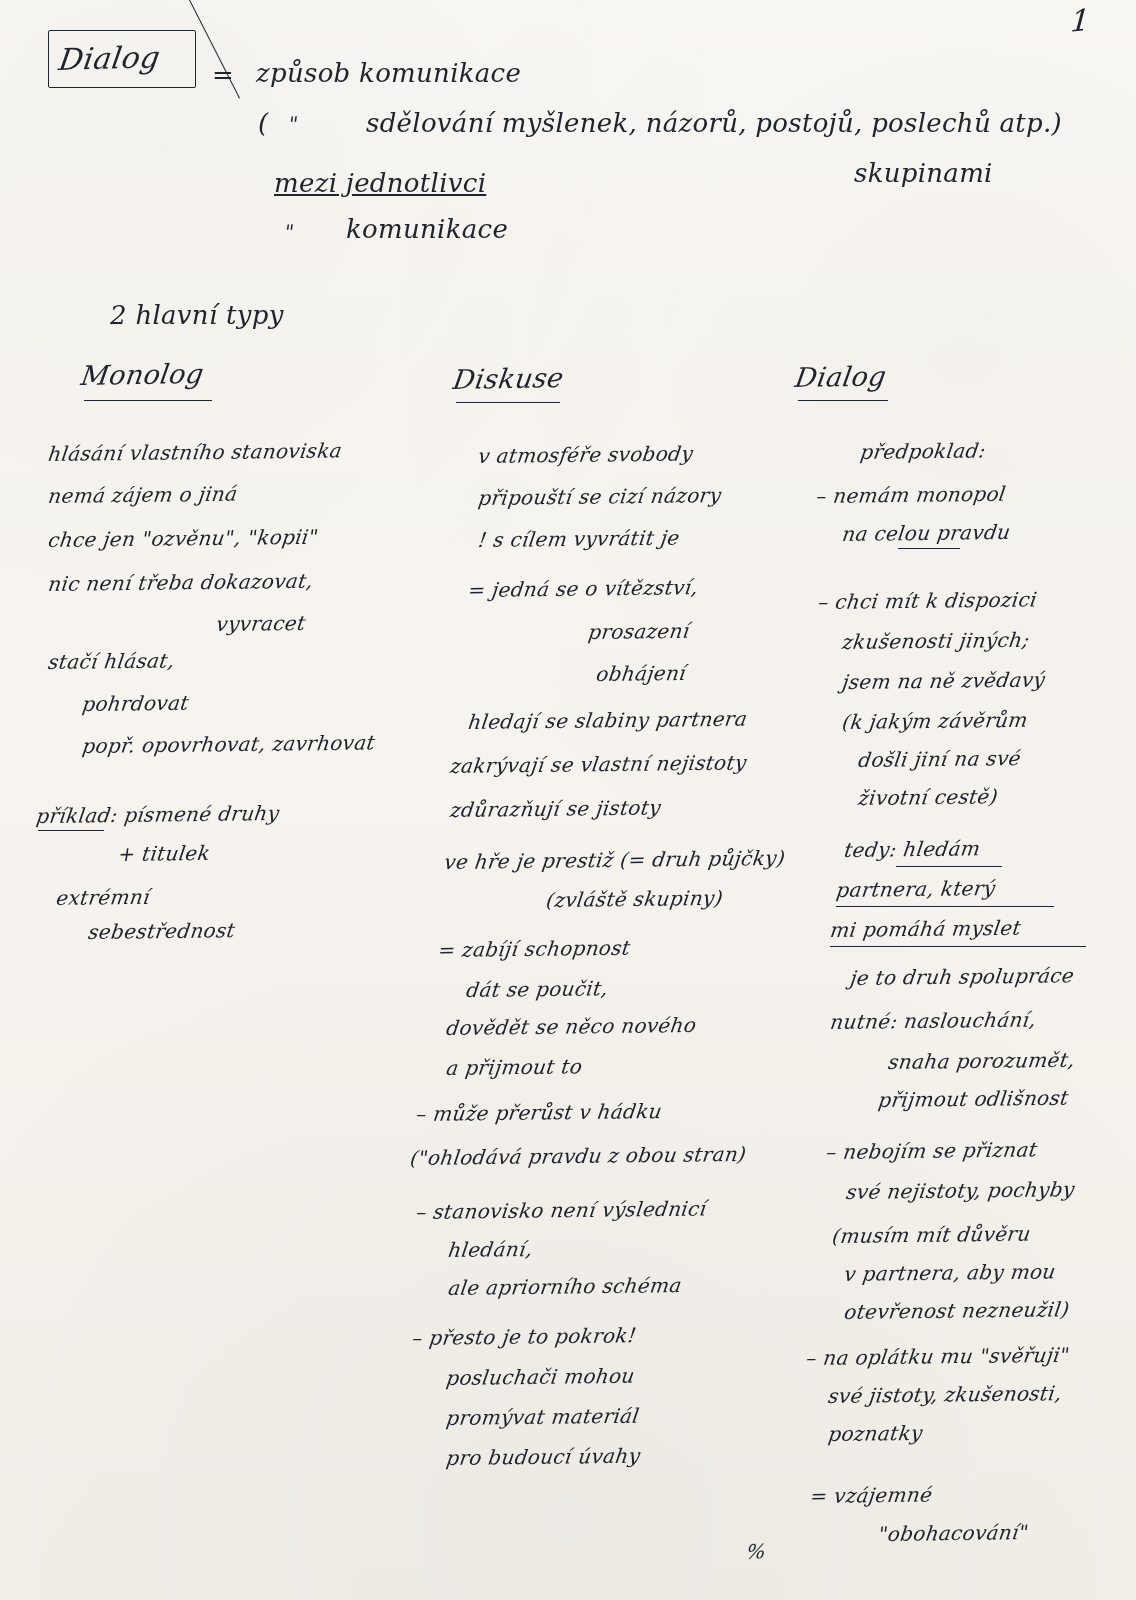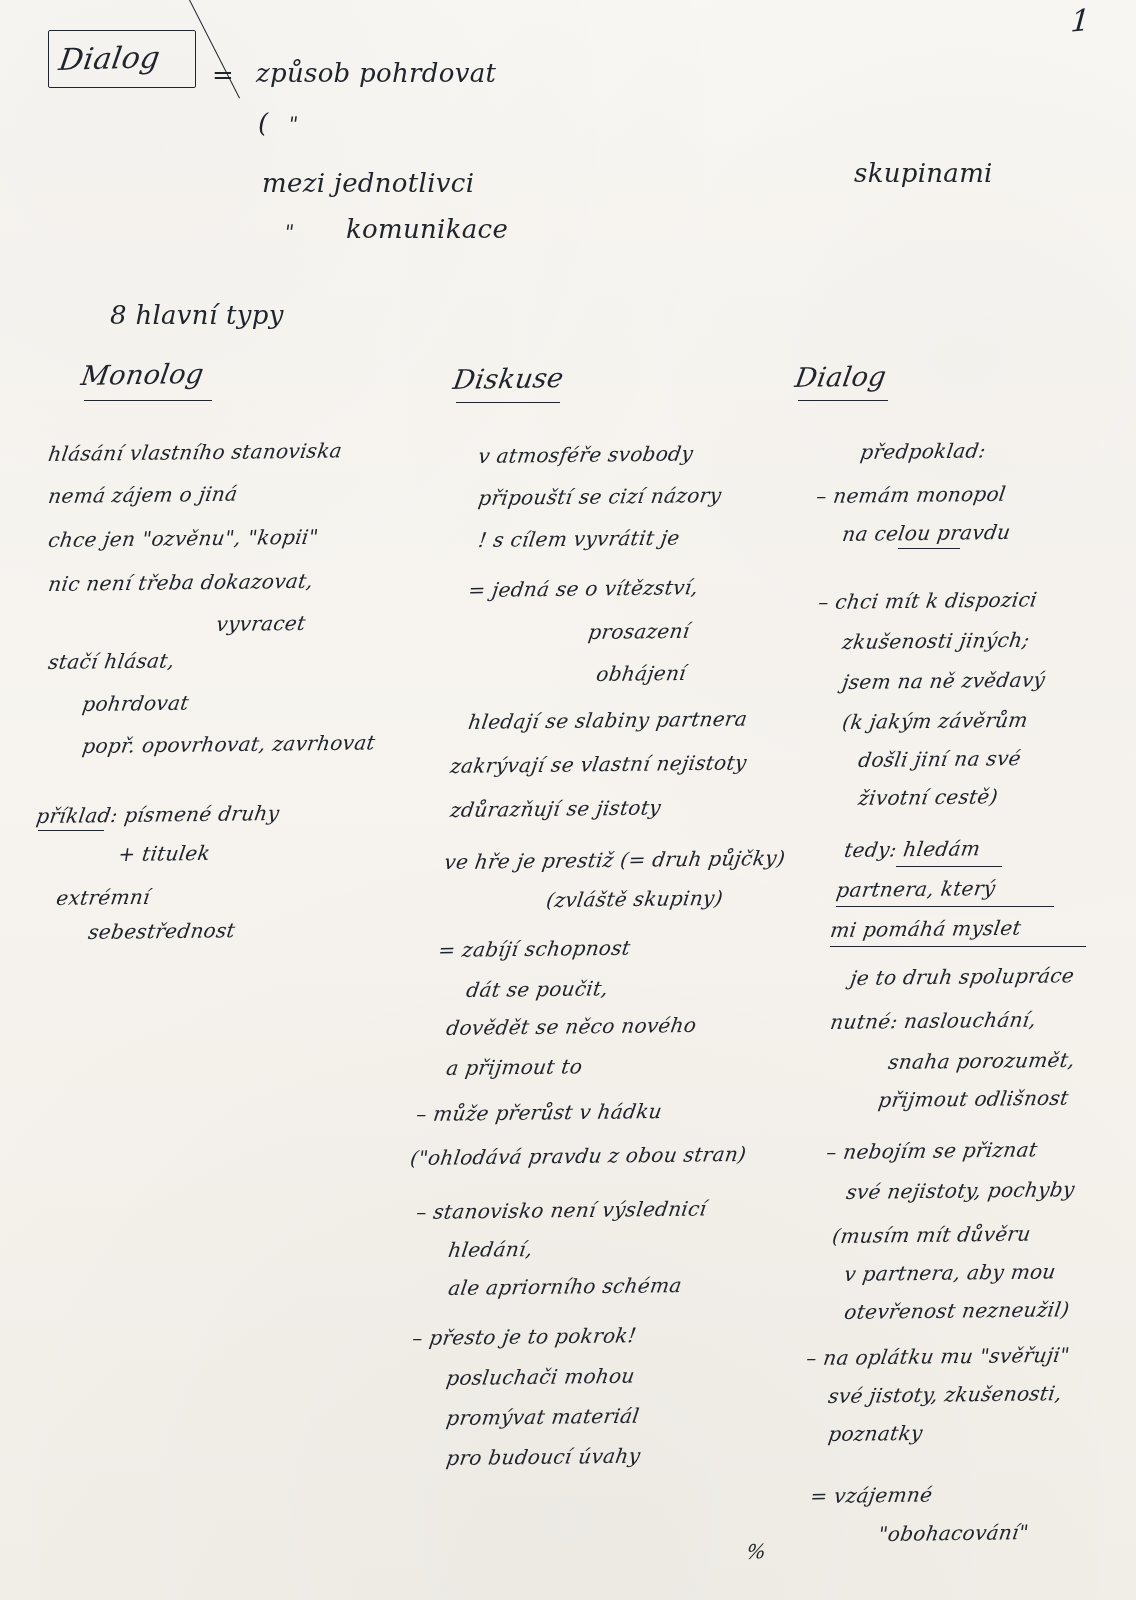--- a/index.html
+++ b/index.html
@@ -83,33 +83,34 @@
 
 <div id="page">
   <div id="paper-texture"></div>
 
   <div class="hw ink page-num" style="left:1072px; top:4px;">1</div>
 
   <div class="title-box" style="left:48px; top:30px; width:146px; height:56px;"></div>
   <div class="hw ink l-xl" style="left:62px; top:42px; transform: skewX(-10deg) rotate(-1.5deg);">Dialog</div>
 
   <div class="hw ink l-lg" style="left:212px; top:60px;">=</div>
-  <div class="hw ink l-lg" style="left:256px; top:58px;">způsob pohrdovat</div>
+  <div class="hw ink l-lg" style="left:256px; top:58px;">způsob komunikace</div>
 
   <div class="hw ink l-lg" style="left:258px; top:108px;">(</div>
   <div class="hw ink l" style="left:290px; top:114px;">"</div>
+  <div class="hw ink l-lg" style="left:366px; top:108px;">sdělování myšlenek, názorů, postojů, poslechů atp.)</div>
   <div class="hw ink l-lg" style="left:854px; top:158px;">skupinami</div>
 
-  <div class="hw ink l-lg" style="left:262px; top:168px;">mezi jednotlivci</div>
+  <div class="hw ink l-lg" style="left:274px; top:168px;text-decoration:underline;">mezi jednotlivci</div>
   <div class="hw ink l" style="left:286px; top:222px;">"</div>
   <div class="hw ink l-lg" style="left:346px; top:214px;">komunikace</div>
 
   <div class="diag" style="left:240px; top:98px; height:200px; transform: rotate(153deg);"></div>
 
-  <div class="hw ink l-lg" style="left:110px; top:300px;">8 hlavní typy</div>
+  <div class="hw ink l-lg" style="left:110px; top:300px;">2 hlavní typy</div>
 
   <div class="hw ink col-head" style="left:84px; top:360px;">Monolog</div>
   <div class="underline" style="left:84px; top:400px; width:128px;"></div>
 
   <div class="hw ink l" style="left:50px; top:444px;">hlásání vlastního stanoviska</div>
   <div class="hw ink l" style="left:50px; top:486px;">nemá zájem o jiná</div>
   <div class="hw ink l" style="left:50px; top:530px;">chce jen "ozvěnu", "kopii"</div>
   <div class="hw ink l" style="left:50px; top:574px;">nic není třeba dokazovat,</div>
   <div class="hw ink l" style="left:218px; top:614px;">vyvracet</div>
   <div class="hw ink l" style="left:50px; top:652px;">stačí hlásat,</div>

